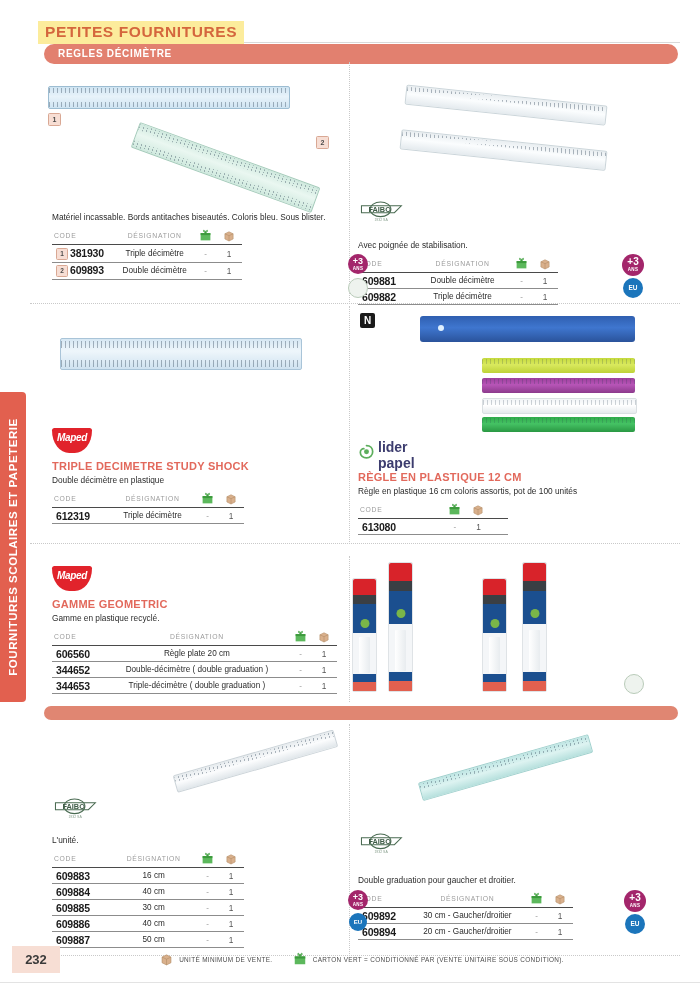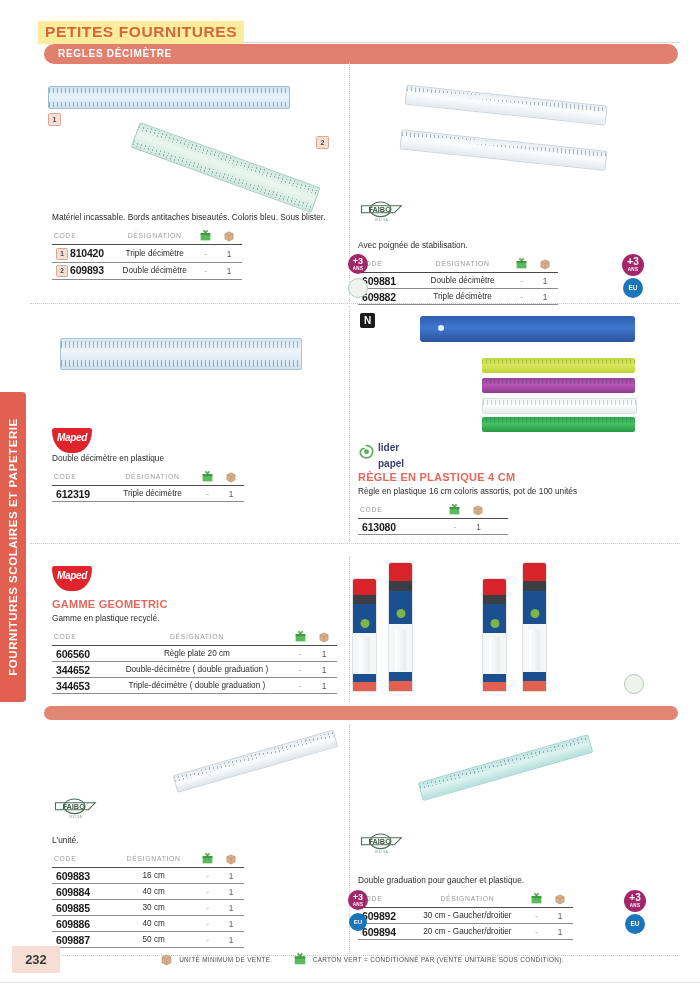--- a/index.html
+++ b/index.html
@@ -91,21 +91,21 @@
 
   
   .logo-maped{
     width:40px;height:25px;background:#e1232b;color:#fff;
     border-radius:3px 3px 50% 50%/3px 3px 26px 26px;
     font-style:italic;font-weight:bold;font-size:10px;
     text-align:center;line-height:20px;letter-spacing:-.3px;
   }
   .logo-faibo{width:52px;height:26px;position:relative;}
   .logo-lider{width:78px;height:22px;position:relative;color:#4b9b4b;}
-  .logo-lider .lw{position:absolute;left:20px;font-weight:bold;font-size:10px;line-height:9.5px;color:#3c3c6e;}
+  .logo-lider .lw{position:absolute;left:20px;font-weight:bold;font-size:14px;line-height:9.5px;color:#3c3c6e;}
 
   
   .badge{position:absolute;border-radius:50%;text-align:center;color:#fff;}
   .badge-age{width:22px;height:22px;background:#a3266b;font-weight:bold;}
   .badge-age b{display:block;font-size:10px;line-height:12px;padding-top:2px;}
   .badge-age i{display:block;font-size:4.5px;font-style:normal;line-height:4px;letter-spacing:.3px;}
   .badge-eu{width:20px;height:20px;background:#1b75bb;font-weight:bold;font-size:6.5px;line-height:20px;}
   .badge-n{
     position:absolute;width:15px;height:15px;background:#1a1a1a;color:#fff;
     border-radius:2px;font-weight:bold;font-size:10px;text-align:center;line-height:15px;
@@ -215,21 +215,21 @@
             <svg class="ico ico-box" viewBox="0 0 16 16">
               <path d="M2.5 5 8 2.3 13.5 5v7L8 14.7 2.5 12z" fill="#d9b08c" stroke="#b08a63" stroke-width=".7"></path>
               <path d="M2.5 5 8 7.6 13.5 5M8 7.6v7.1" stroke="#b08a63" stroke-width=".7" fill="none"></path>
             </svg>
           </th>
         </tr>
       </thead>
       <tbody>
         <tr>
           <td class="code">
-            <span class="rowchip">1</span><span>810420</span>
+            <span class="rowchip">1</span><span>381930</span>
           </td>
           <td class="desig">Triple décimètre</td>
           <td class="dash">-</td>
           <td class="qty">1</td>
         </tr>
         <tr>
           <td class="code">
             <span class="rowchip">2</span><span>609893</span>
           </td>
           <td class="desig">Double décimètre</td>
@@ -300,20 +300,21 @@
 
   <div class="photo" style="left:60px;top:338px;width:240px;height:34px;">
     <div class="ruler" style="left:0;top:0;width:240px;height:30px;background:linear-gradient(to bottom,#d6e7f3,#eef6fb 40%,#cfe2f0);border:.6px solid #a9c4d8;">
       <div class="ticks" style="top:2px;height:7px;"></div>
       <div class="ticks bot" style="bottom:2px;height:7px;"></div>
     </div>
   </div>
 
   <div class="block" style="left:52px;top:428px;width:280px;">
     <div class="logo-maped">Maped</div>
+    <div class="ptitle" style="margin-top:7px;">TRIPLE DECIMETRE STUDY SHOCK</div>
     <div class="pdesc">Double décimètre en plastique</div>
     <table class="prod" style="width:192px;">
       <thead>
         <tr>
           <th class="code">CODE</th>
           <th>DÉSIGNATION</th>
           <th>
             <svg class="ico ico-carton" viewBox="0 0 16 16">
               <path d="M2 5h12v9H2z" fill="#5cb85c"></path>
                 <path d="M2 5h12v2.5H2z" fill="#3d9a3d"></path>
@@ -360,21 +361,21 @@
 
   <div class="block" style="left:358px;top:443px;width:300px;">
     <div class="logo-lider">
       <svg viewBox="0 0 22 22" width="17" height="17" style="position:absolute;left:0;top:1px;">
         <path d="M11 2c5 0 8 3.5 8 8s-3.5 8-8 8-8-3-8-7c0-3.2 2.4-5 4.6-5" fill="none" stroke="#5cae5c" stroke-width="2.2" stroke-linecap="round"></path>
         <circle cx="11" cy="10" r="3.2" fill="#5cae5c"></circle>
       </svg>
       <div class="lw" style="top:0;">lider</div>
       <div class="lw" style="top:16px;">papel</div>
     </div>
-    <div class="ptitle" style="margin-top:6px;">RÈGLE EN PLASTIQUE 4 CM</div>
+    <div class="ptitle" style="margin-top:6px;">RÈGLE EN PLASTIQUE 12 CM</div>
     <div class="pdesc">Règle en plastique 16 cm coloris assortis, pot de 100 unités</div>
     <table class="prod" style="width:150px;">
       <thead>
         <tr>
           <th class="code">CODE</th>
           <th>
             <svg class="ico ico-carton" viewBox="0 0 16 16">
               <path d="M2 5h12v9H2z" fill="#5cb85c"></path>
                 <path d="M2 5h12v2.5H2z" fill="#3d9a3d"></path>
               <path d="M8 5V2.2M8 5C6 4 5 2.6 5.6 1.6 6.3.9 7.4 2.3 8 5zM8 5c2-1 3-2.4 2.4-3.4C9.7.9 8.6 2.3 8 5z" stroke="#3d9a3d" fill="#7ec97e" stroke-width=".8"></path>
@@ -564,21 +565,21 @@
 
   <div class="block" style="left:358px;top:830px;width:300px;">
     <div class="logo-faibo">
       <svg viewBox="0 0 60 30" width="52" height="26">
         <ellipse cx="26" cy="13" rx="12" ry="8.5" fill="none" stroke="#4a6b52" stroke-width="1.2"></ellipse>
         <path d="M4 9h46l-8 8H4z" fill="none" stroke="#4a6b52" stroke-width="1.2"></path>
         <text x="12" y="16" font-family="Liberation Sans, sans-serif" font-size="8.5" font-weight="bold" fill="#3f5c47">FAIBO</text>
         <text x="19" y="26" font-family="Liberation Sans, sans-serif" font-size="4" fill="#8aa18f">1932 SA</text>
       </svg>
     </div>
-    <div class="pdesc" style="margin-top:19px;">Double graduation pour gaucher et plastique.</div>
+    <div class="pdesc" style="margin-top:19px;">Double graduation pour gaucher et droitier.</div>
     <table class="prod" style="width:215px;">
       <thead>
         <tr>
           <th class="code">CODE</th>
           <th>DÉSIGNATION</th>
           <th>
             <svg class="ico ico-carton" viewBox="0 0 16 16">
               <path d="M2 5h12v9H2z" fill="#5cb85c"></path>
                 <path d="M2 5h12v2.5H2z" fill="#3d9a3d"></path>
               <path d="M8 5V2.2M8 5C6 4 5 2.6 5.6 1.6 6.3.9 7.4 2.3 8 5zM8 5c2-1 3-2.4 2.4-3.4C9.7.9 8.6 2.3 8 5z" stroke="#3d9a3d" fill="#7ec97e" stroke-width=".8"></path>

